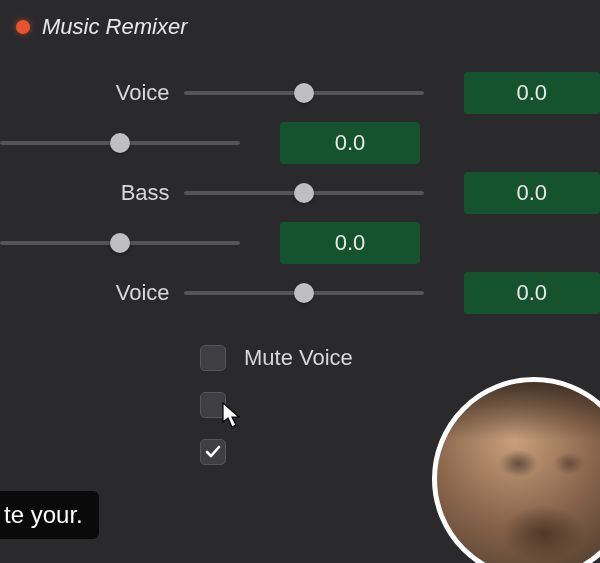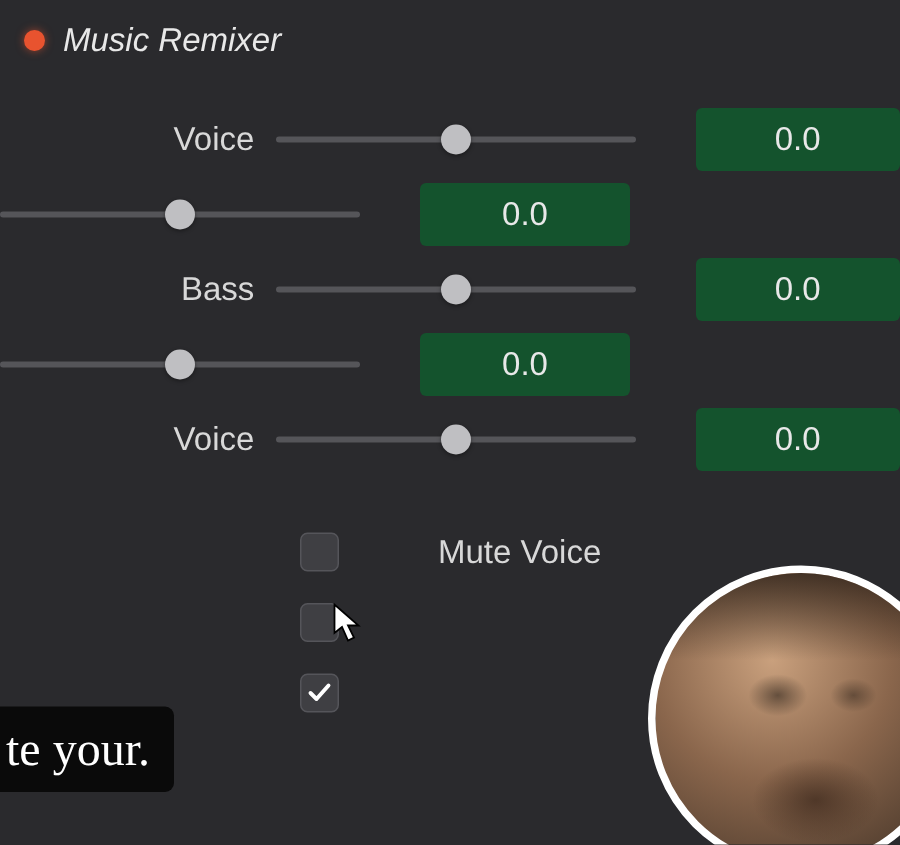--- a/index.html
+++ b/index.html
@@ -84,24 +84,23 @@
     justify-content: center;
     font-size: 22px;
     font-weight: 500;
     color: #e8e8e8;
   }
   .checks {
     padding-top: 6px;
   }
   .check-row {
     display: flex;
-    align-items: flex-end;
+    align-items: center;
     height: 47px;
     padding-left: 200px;
-    gap: 48px;
   }
   .checkbox {
     width: 26px;
     height: 26px;
     border-radius: 5px;
     background: #3f3f43;
     border: 1px solid #55555a;
     display: flex;
     align-items: center;
     justify-content: center;
@@ -116,27 +115,26 @@
   }
   .cursor {
     position: absolute;
     left: 222px;
     top: 402px;
     pointer-events: none;
   }
   .caption {
     position: absolute;
     left: 0;
-    bottom: 35px;
+    bottom: 24px;
     background: #0a0a0a;
     color: #fff;
-    font-size: 32px;
+    font-size: 24px;
     padding: 10px 16px 10px 4px;
     border-radius: 0 6px 6px 0;
-    font-family: Liberation Serif, serif;
   }
   .avatar {
     position: absolute;
     right: -36px;
     bottom: -18px;
     width: 204px;
     height: 204px;
     border-radius: 50%;
     border: 5px solid #fff;
     background: radial-gradient(circle at 40% 30%, #c9a07d 0%, #8a664c 45%, #3d2f24 100%);

